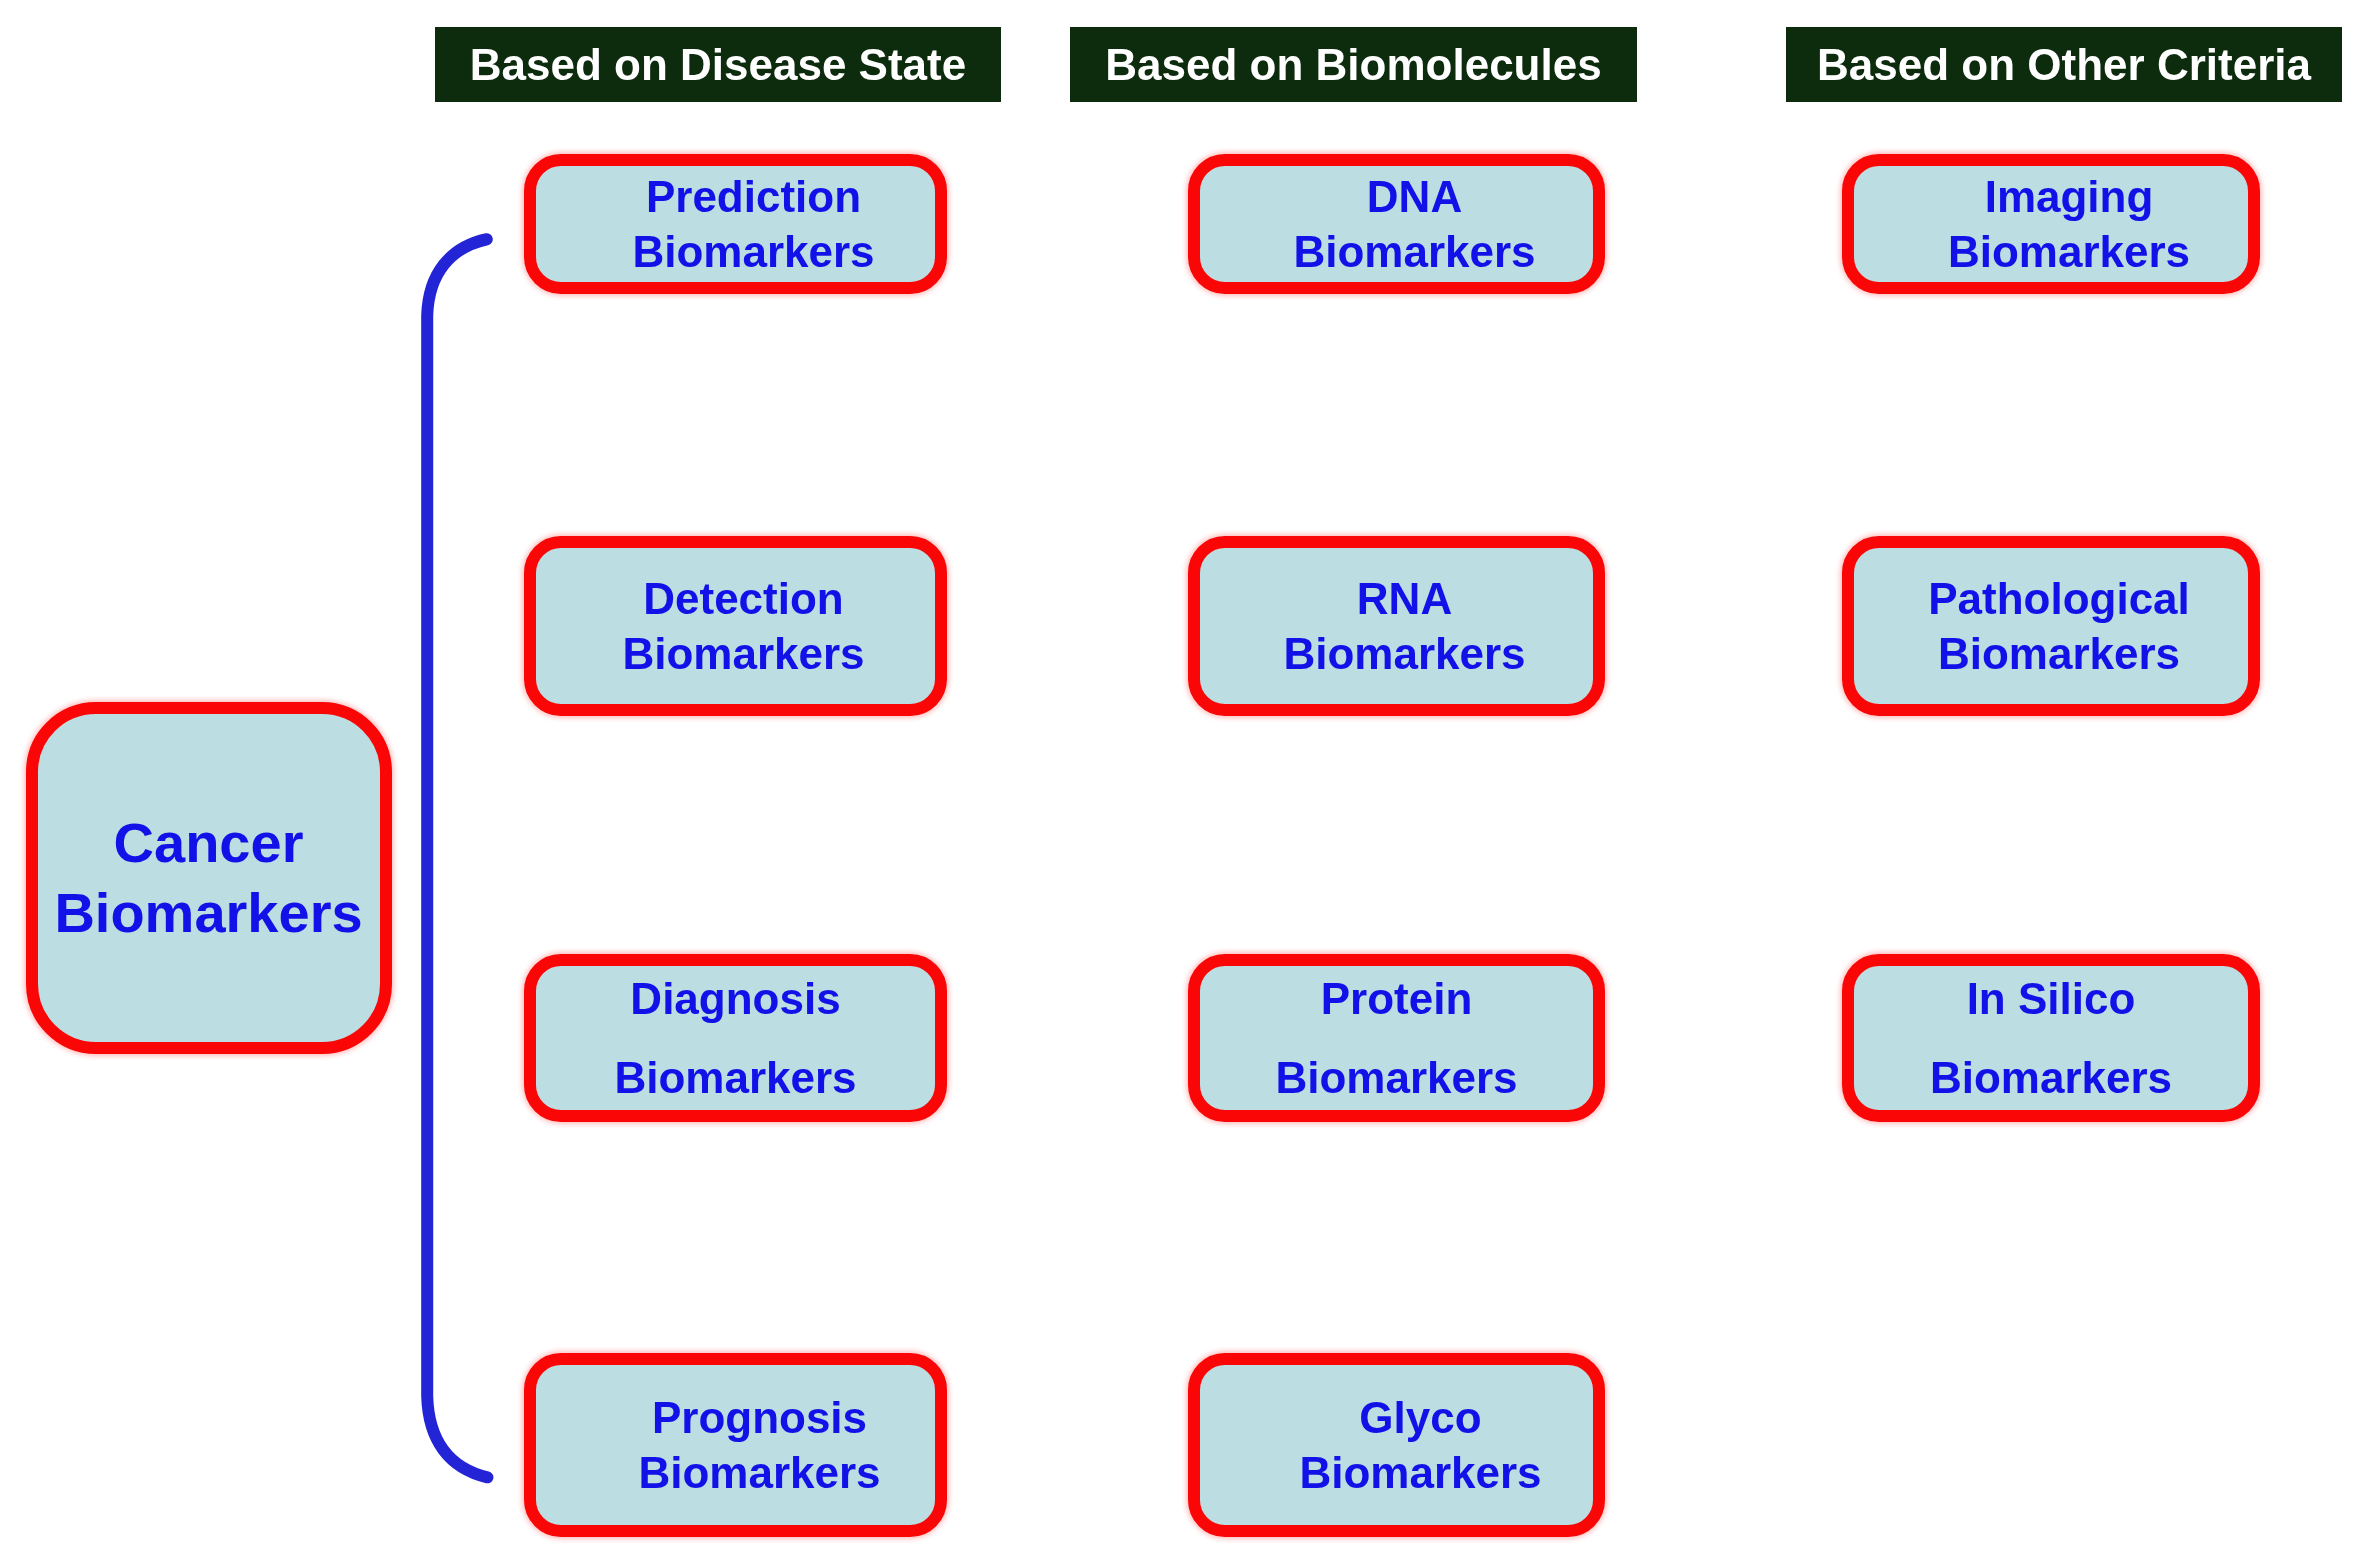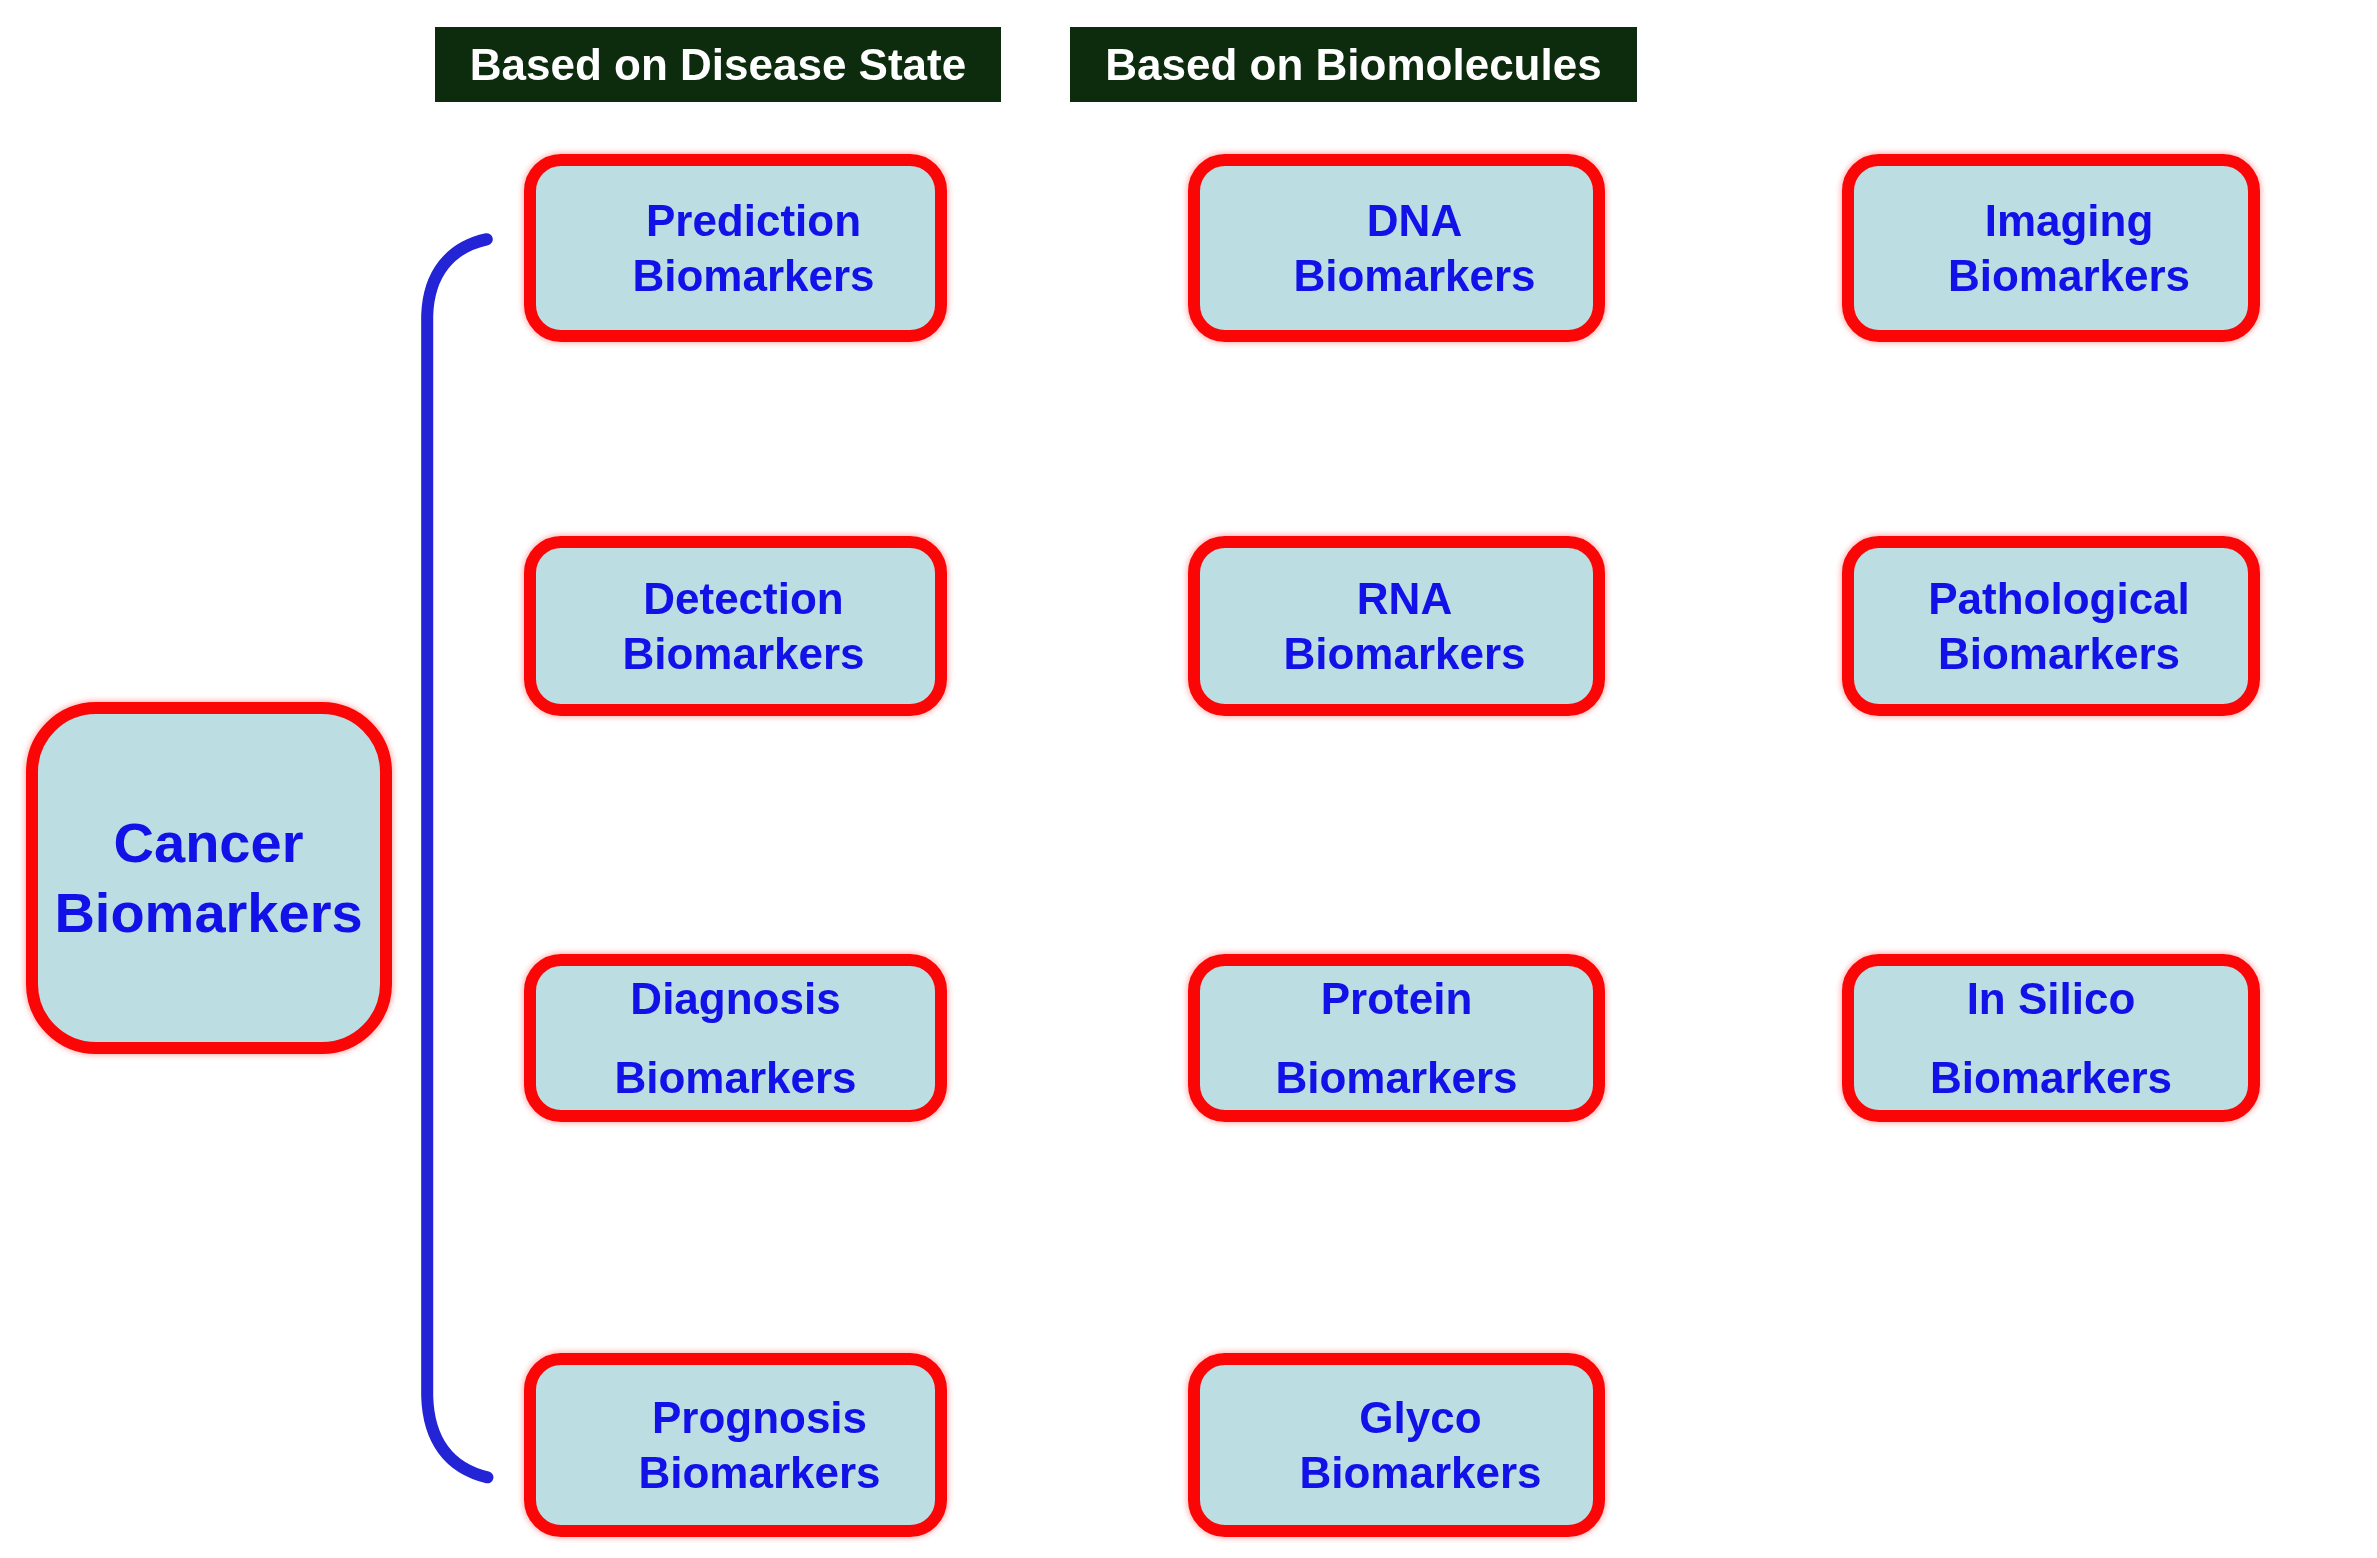--- a/index.html
+++ b/index.html
@@ -50,21 +50,21 @@
     justify-content: center;
     color: var(--node-text, #1111e8);
     font-weight: bold;
     font-size: 44px;
     line-height: 55px;
     text-align: center;
   }
   .c1 { left: 524px;  width: 423px; }
   .c2 { left: 1168px; width: 417px; margin-left: 20px; }
   .c3 { left: 1842px; width: 418px; }
-  .r1 { top: 154px;  height: 188px; padding-left: 36px; }
+  .r1 { top: 154px;  height: 140px; padding-left: 36px; }
   .r2 { top: 536px;  height: 180px; padding-left: 16px; }
   .r3 { top: 954px; height: 168px; gap: 24px; }
   .r4 { top: 1353px; height: 184px; padding-left: 48px; }
 
   .root-node {
     left: 25.5px;
     top: 702px;
     width: 366px;
     height: 352px;
     border-radius: 70px;
@@ -95,20 +95,21 @@
     <path d="M 167,56 C 112,68 80,108 78,170 L 78,1785 C 80,1850 110,1892 168,1906"></path>
   </svg>
 
   <div class="node root-node">
     <span>Cancer</span>
     <span>Biomarkers</span>
   </div>
 
   <div class="hdr h2">Based on Biomolecules</div>
   <div class="hdr h1">Based on Disease State</div>
+  <div class="hdr h3">Based on Other Criteria</div>
 
   <div class="node c1 r1">
     <span>Prediction</span>
     <span>Biomarkers</span>
   </div>
   <div class="node c1 r2">
     <span>Detection</span>
     <span>Biomarkers</span>
   </div>
   <div class="node c1 r3">

